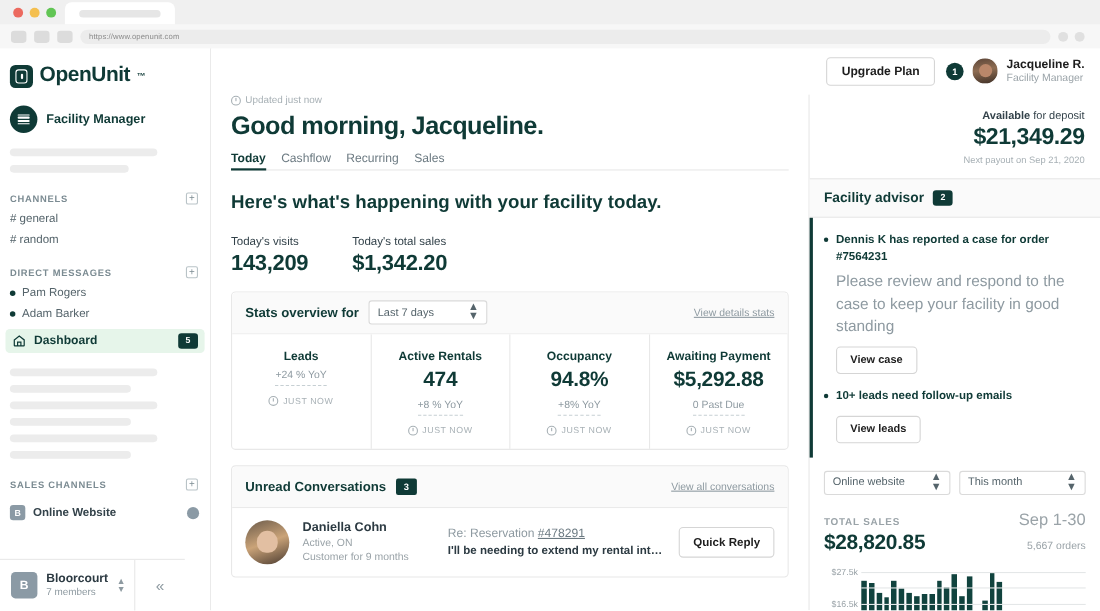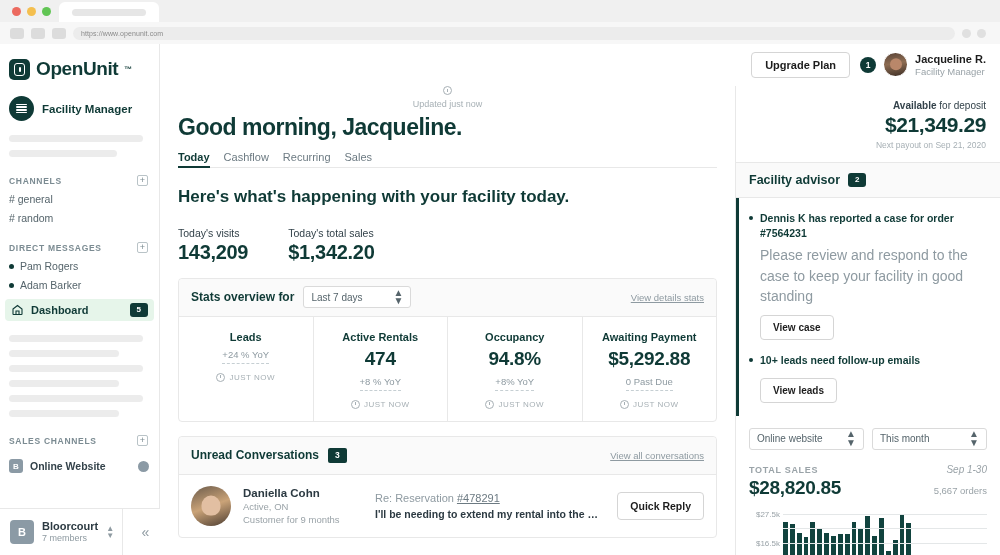--- a/index.html
+++ b/index.html
@@ -30,21 +30,21 @@
   }
   .urlbox span { font-size:7px; color:#8a8a8a; letter-spacing:.1px; }
   .chrome-dots { display:flex; gap:6px; padding-right:4px; }
   .chrome-dot { width:9px; height:9px; border-radius:50%; background:#e0e0e0; }
 
   
   .body-area { display:flex; height:511px; }
 
   
   .sidebar {
-    width:160px; background:#fff; border-right:1px solid #e8e8e8;
+    width:192px; background:#fff; border-right:1px solid #e8e8e8;
     position:relative; flex-shrink:0; height:511px;
   }
   .logo-row { display:flex; align-items:center; gap:6px; padding:14px 0 0 9px; }
   .logo-mark {
     width:21px; height:21px; border-radius:5px; background:#0F3A36;
     display:flex; align-items:center; justify-content:center;
   }
   .logo-mark .inner {
     width:11px; height:13px; border:1.6px solid #fff; border-radius:3px;
     display:flex; align-items:center; justify-content:center;
@@ -136,21 +136,21 @@
     content:""; position:absolute; left:50%; top:42%; transform:translate(-50%,-40%);
     width:12px; height:12px; border-radius:50%; background:#b9876a;
   }
   .user-name { font-size:11px; font-weight:700; color:#1d1d1d; line-height:1.3; }
   .user-role { font-size:9.5px; color:#9aa3a8; line-height:1.3; }
 
   .content { display:flex; height:469px; }
   .left-col { flex:1; padding:0 18px 0 18px; min-width:0; }
   .right-col { width:265px; border-left:1px solid #e8e8e8; flex-shrink:0; }
 
-  .updated-row { display:flex; align-items:center; gap:4px; color:#a7b0b5; font-size:9px;flex-direction:column; }
+  .updated-row { display:flex; align-items:center; gap:4px; color:#a7b0b5; font-size:9px; }
   .clock-ico { width:9px; height:9px; border:1px solid #a7b0b5; border-radius:50%; position:relative; }
   .clock-ico::after{ content:""; position:absolute; left:3px; top:1.5px; width:1px; height:3px; background:#a7b0b5; }
 
   .greeting { font-size:23px; font-weight:700; color:#0F3A36; letter-spacing:-.5px; margin-top:5px; }
 
   .tabs { display:flex; gap:14px; margin-top:10px; }
   .tab-item { font-size:11px; color:#6c7a82; padding-bottom:5px; position:relative; }
   .tab-item.active { color:#0F3A36; font-weight:700; }
   .tab-item.active::after{
     content:""; position:absolute; left:0; bottom:0; width:100%; height:2.5px; background:#0F3A36;
@@ -231,21 +231,21 @@
   .adv-btn { border:1px solid #d5d5d5; border-radius:4px; background:#fff;
              font-size:10px; font-weight:700; color:#1d1d1d; padding:6px 12px; margin-top:9px; }
   .adv-gap { height:13px; }
 
   .filters { display:flex; gap:8px; padding:12px 13px 0 13px; }
   .filters .select { flex:1; min-width:0; }
 
   .sales-block { padding:14px 13px 0 13px; }
   .sales-top { display:flex; justify-content:space-between; align-items:baseline; }
   .st-lbl { font-size:9px; font-weight:700; color:#9aa3a8; letter-spacing:.7px; }
-  .st-range { font-size:10px; color:#9aa3a8;font-style:italic; }
+  .st-range { font-size:15px; color:#9aa3a8; }
   .sales-mid { display:flex; justify-content:space-between; align-items:baseline; margin-top:2px; }
   .sm-val { font-size:19px; font-weight:700; color:#0F3A36; letter-spacing:-.3px; }
   .sm-orders { font-size:9.5px; color:#9aa3a8; }
 
   .chart { position:relative; margin-top:9px; height:78px; display:flex; }
   .y-axis { width:34px; position:relative; }
   .y-tick { position:absolute; right:3px; font-size:8px; color:#9aa3a8; transform:translateY(-50%);margin-left:16px; }
   .plot { flex:1; position:relative; }
   .gridline { position:absolute; left:0; right:0; height:1px; background:#e4e7e8; }
   .bars { position:absolute; left:0; right:0; bottom:0; top:0; display:flex; align-items:flex-end; gap:2px; }

